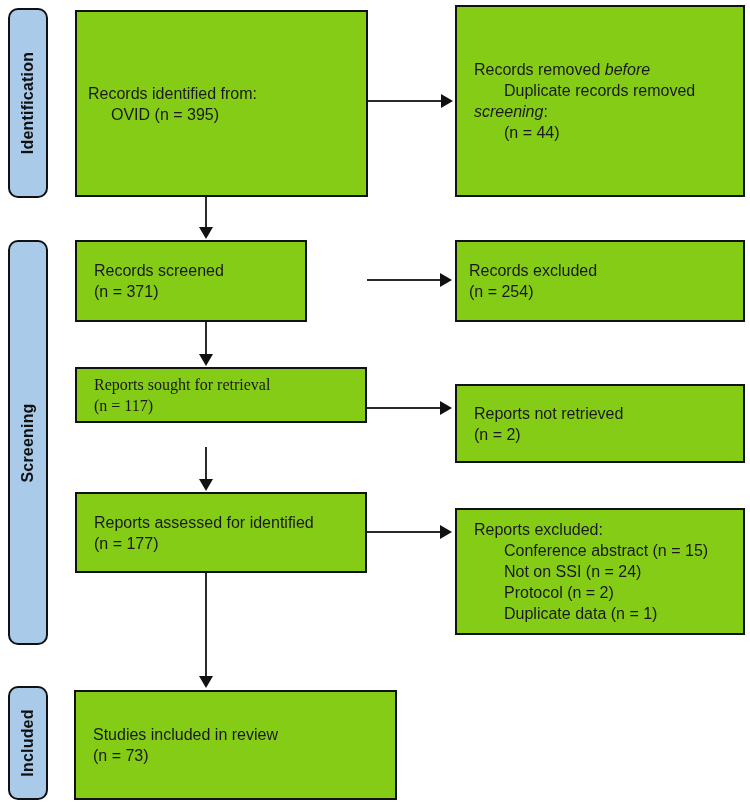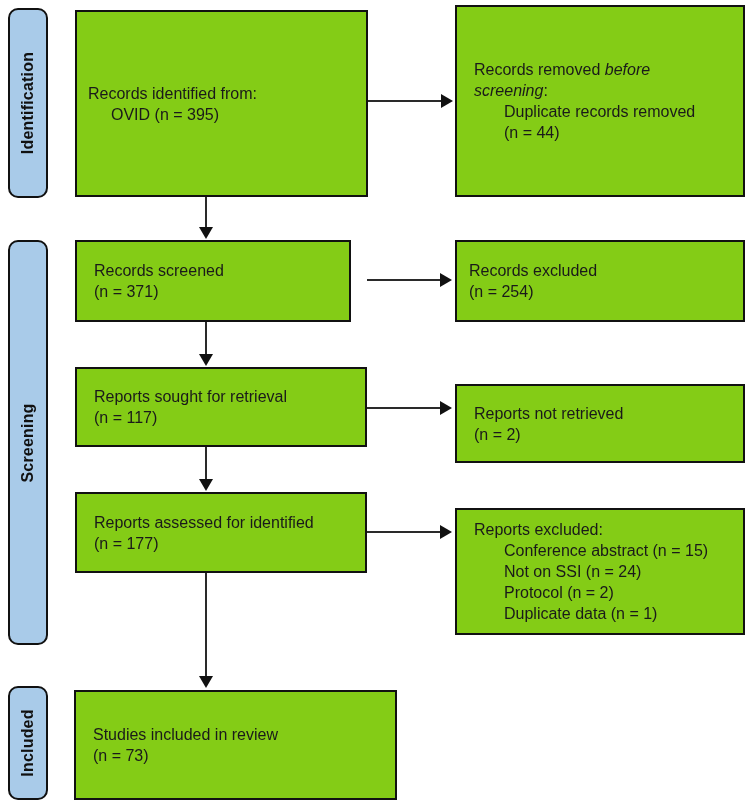--- a/index.html
+++ b/index.html
@@ -95,36 +95,36 @@
     <span class="stage-label">Included</span>
   </div>
 
   <div class="fbox" style="left:75px;top:10px;width:293px;height:187px;padding-left:11px;">
     <div class="line">Records identified from:</div>
     <div class="line indent1">OVID (n = 395)</div>
   </div>
 
   <div class="fbox" style="left:455px;top:5px;width:290px;height:192px;">
     <div class="line"><span>Records removed</span> <span class="it">before</span></div>
+    <div class="line indent2">Duplicate records removed</div>
     <div class="line"><span class="it">screening</span><span>:</span></div>
-    <div class="line indent2">Duplicate records removed</div>
     <div class="line indent2">(n = 44)</div>
   </div>
 
-  <div class="fbox" style="left:75px;top:240px;width:276px;height:82px;">
+  <div class="fbox" style="left:75px;top:240px;width:232px;height:82px;">
     <div class="line">Records screened</div>
     <div class="line">(n = 371)</div>
   </div>
 
   <div class="fbox" style="left:455px;top:240px;width:290px;height:82px;padding-left:12px;">
     <div class="line">Records excluded</div>
     <div class="line">(n = 254)</div>
   </div>
 
-  <div class="fbox" style="left:75px;top:367px;width:292px;height:80px;">
+  <div class="fbox" style="left:75px;top:367px;width:292px;height:56px;font-family:Liberation Serif, serif;">
     <div class="line">Reports sought for retrieval</div>
     <div class="line">(n = 117)</div>
   </div>
 
   <div class="fbox" style="left:455px;top:384px;width:290px;height:79px;">
     <div class="line">Reports not retrieved</div>
     <div class="line">(n = 2)</div>
   </div>
 
   <div class="fbox" style="left:75px;top:492px;width:292px;height:81px;">

